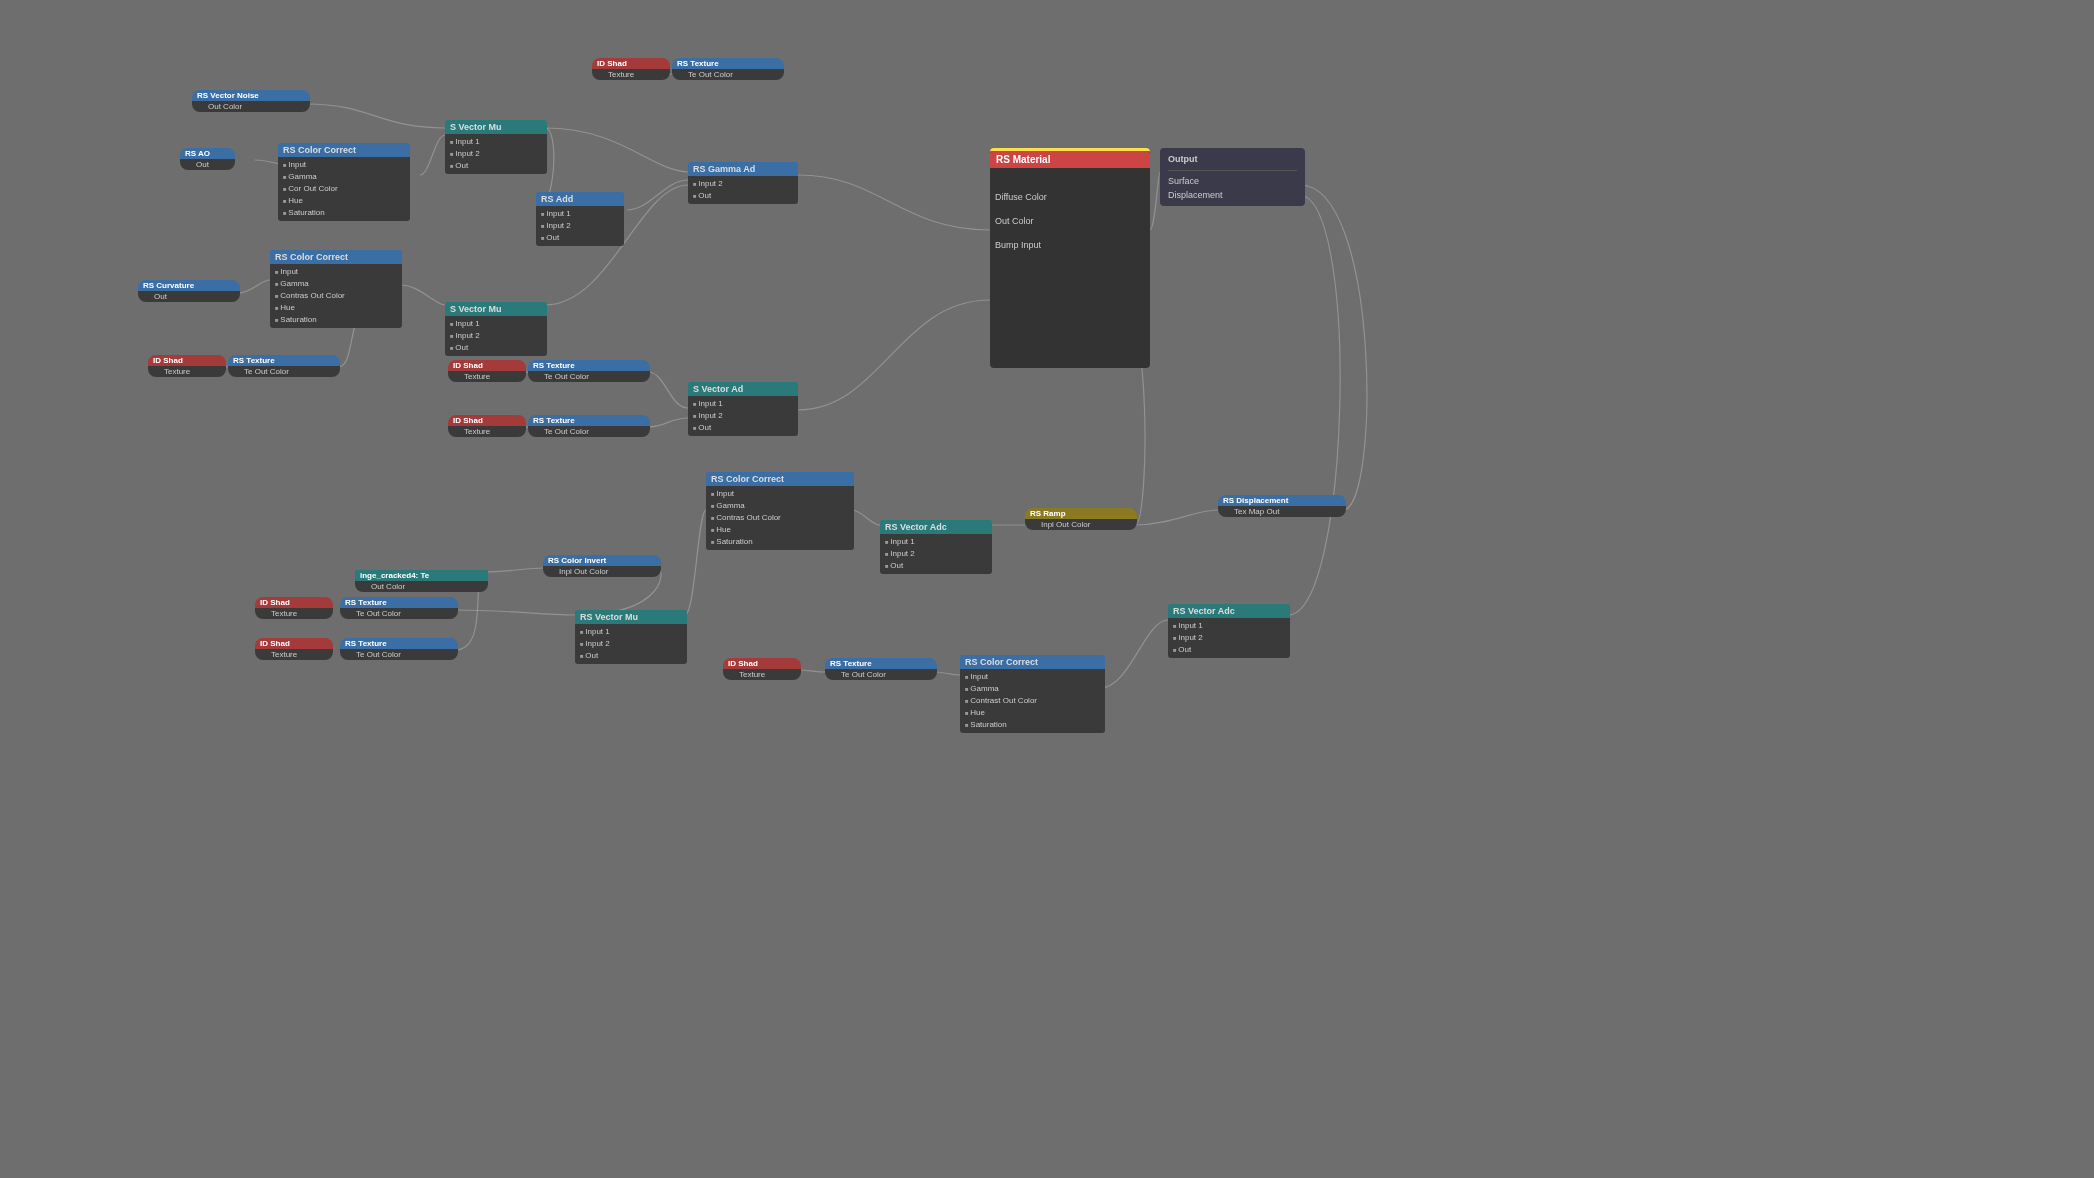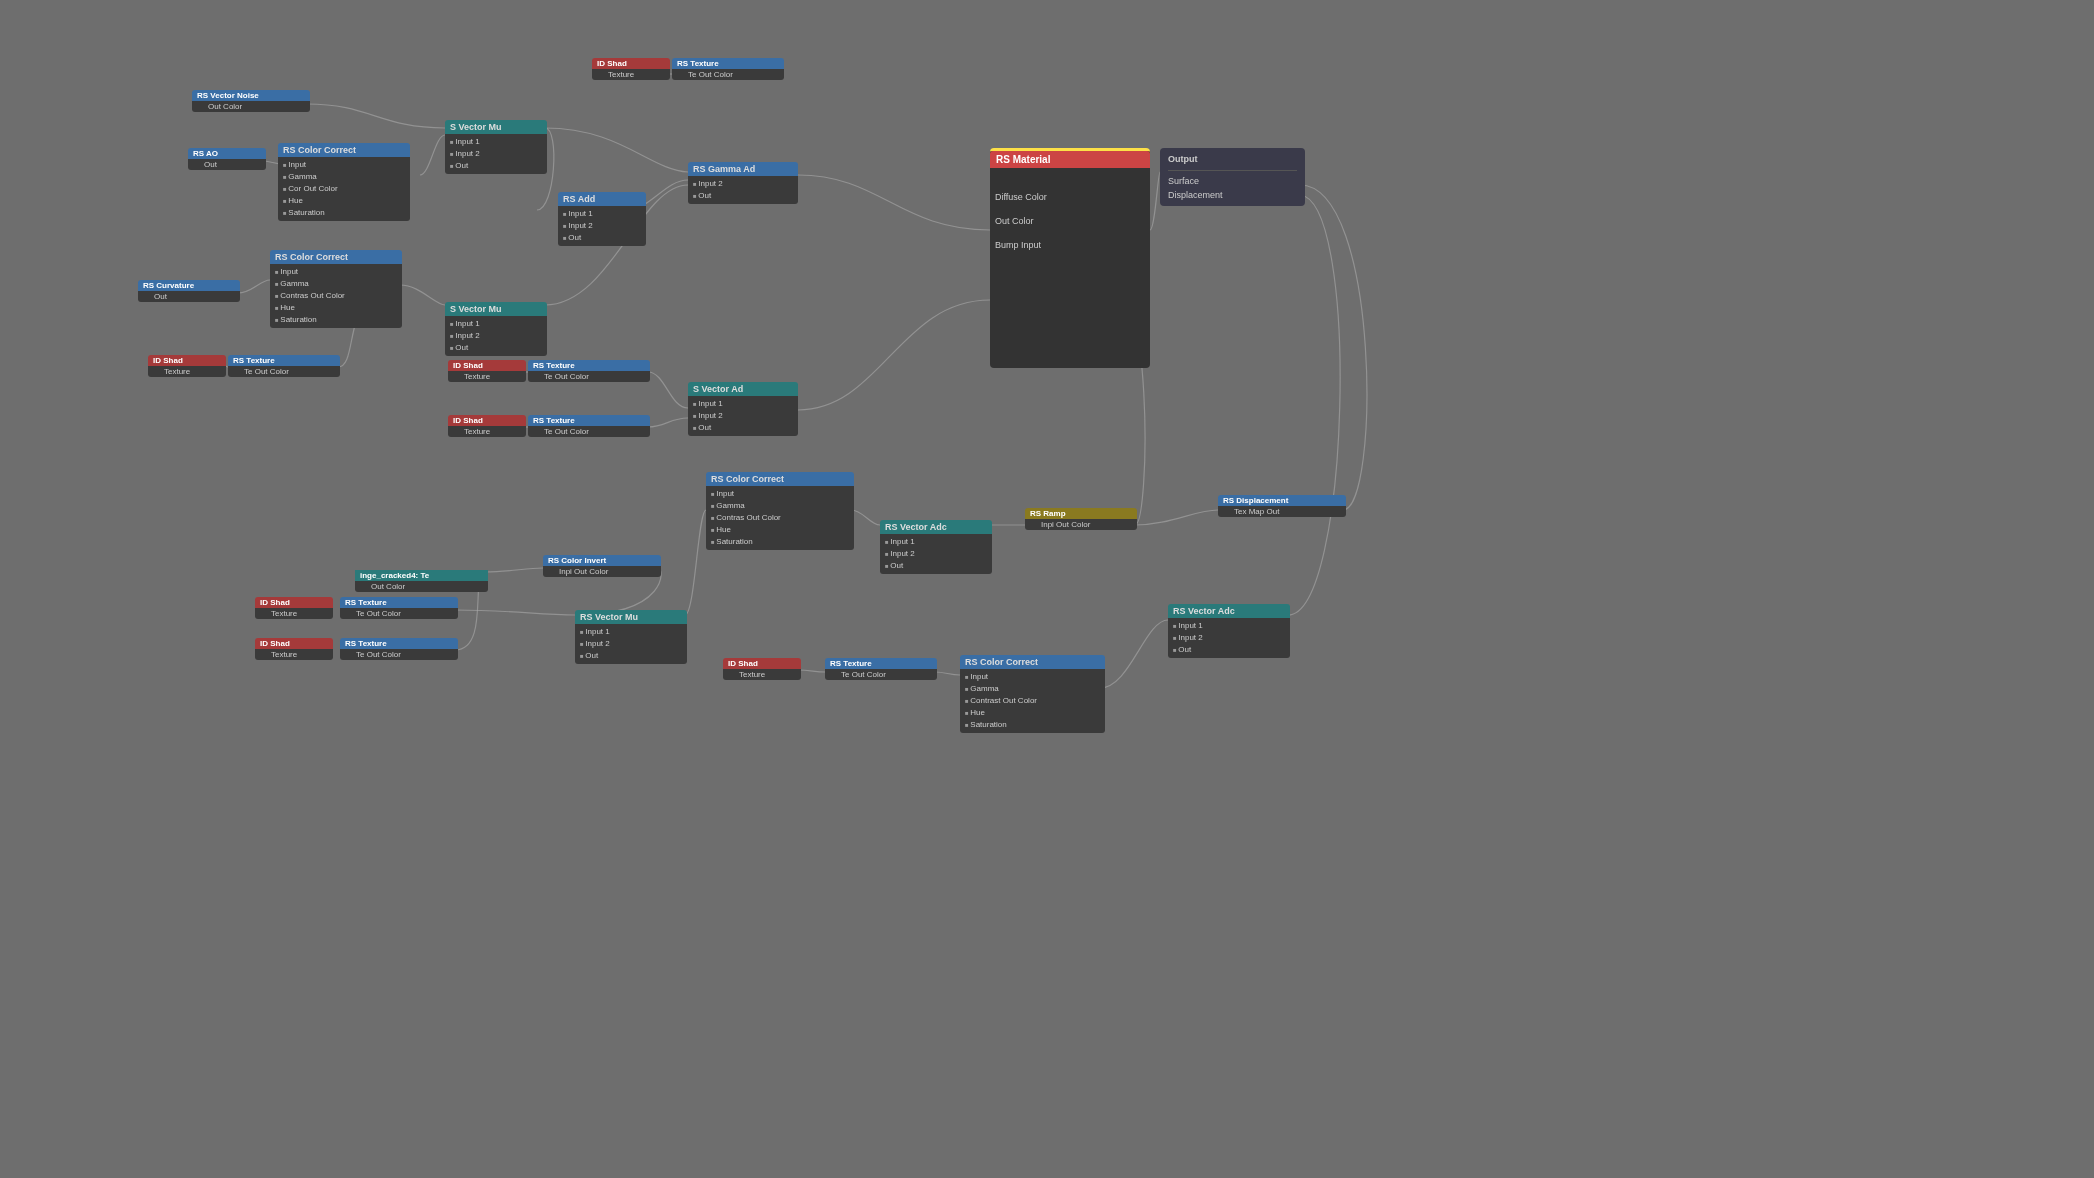--- a/index.html
+++ b/index.html
@@ -101,21 +101,21 @@
     }
     .conn-line {
       stroke: #aaa;
       stroke-width: 1.2;
       fill: none;
       opacity: 0.6;
     }
     
     .mini-node {
       position: absolute;
-      border-radius: 3px;
+      border-radius: 8px;
       overflow: hidden;
     }
     .mini-node .top {
       font-size: 8px;
       font-weight: bold;
       padding: 1px 5px;
       color: #fff;
       white-space: nowrap;
     }
     .mini-node .bot {
@@ -206,21 +206,21 @@
 <div class="mini-node" style="left:672px;top:58px;width:112px;">
   <div class="top header-blue">RS Texture</div>
   <div class="bot">Te Out Color</div>
 </div>
 
 <div class="mini-node" style="left:192px;top:90px;width:118px;">
   <div class="top header-blue">RS Vector Noise</div>
   <div class="bot">Out Color</div>
 </div>
 
-<div class="mini-node" style="left:188px;top:148px;width:78px;">
+<div class="mini-node" style="left:180px;top:148px;width:55px;">
   <div class="top header-blue">RS AO</div>
   <div class="bot">Out</div>
 </div>
 
 <div class="node" style="left:278px;top:143px;width:132px;">
   <div class="node-header header-blue">RS Color Correct</div>
   <div class="node-body">
     <div>Input</div>
       <div>Gamma</div>
       <div>Cor Out Color</div>
@@ -231,21 +231,21 @@
 
 <div class="node" style="left:445px;top:108px;width:102px;">
   <div class="node-header header-teal">S Vector Mu</div>
   <div class="node-body">
     <div>Input 1</div>
       <div>Input 2</div>
       <div>Out</div>
   </div>
 </div>
 
-<div class="node" style="left:558px;top:192px;width:88px;">
+<div class="node" style="left:536px;top:192px;width:88px;">
   <div class="node-header header-blue">RS Add</div>
   <div class="node-body">
     <div>Input 1</div>
       <div>Input 2</div>
       <div>Out</div>
   </div>
 </div>
 
 <div class="node" style="left:688px;top:162px;width:110px;">
   <div class="node-header header-blue">RS Gamma Ad</div>

